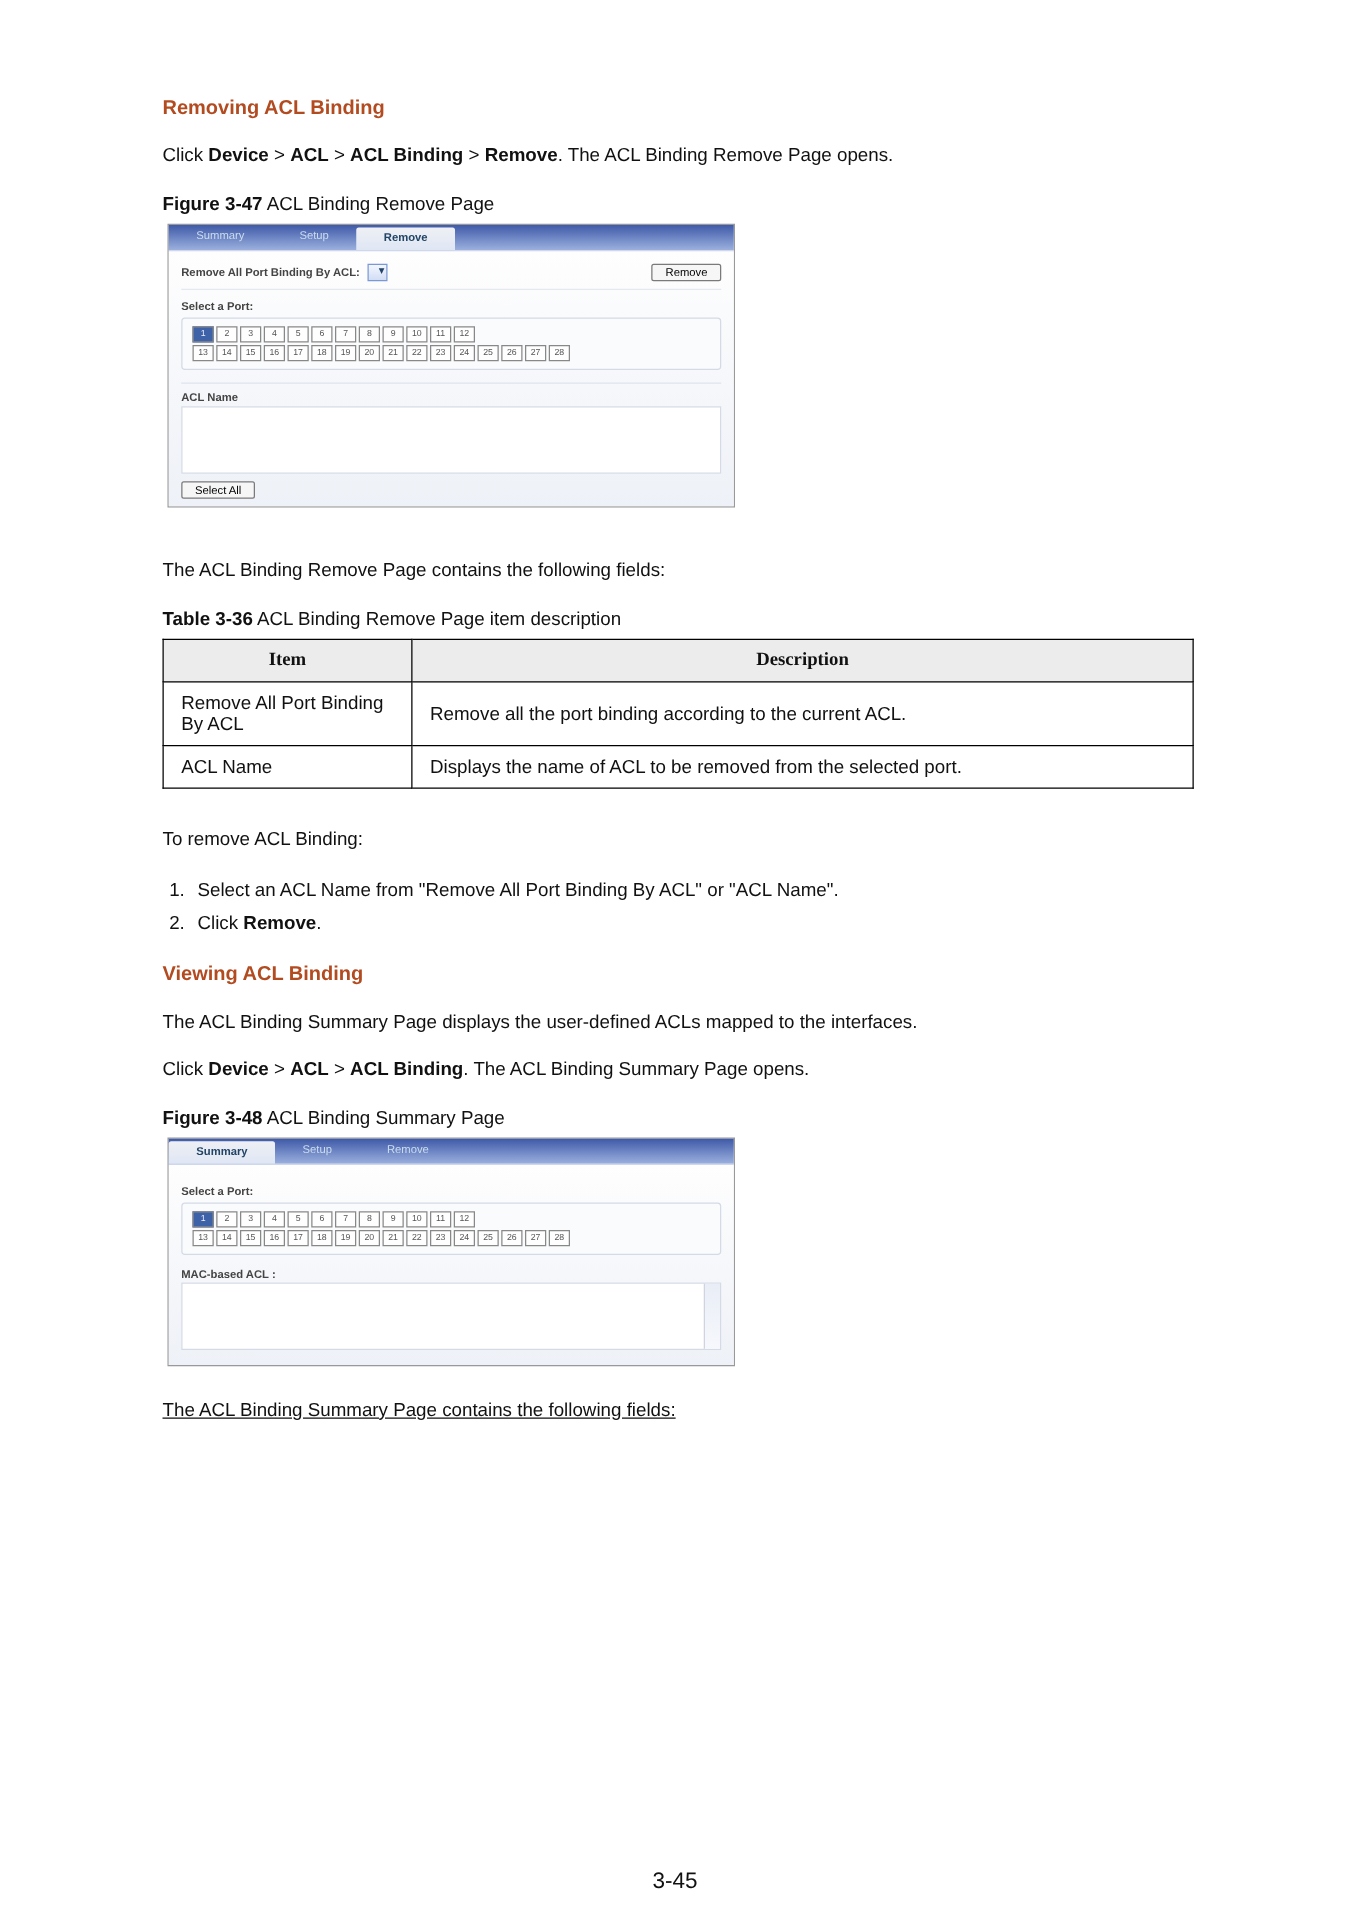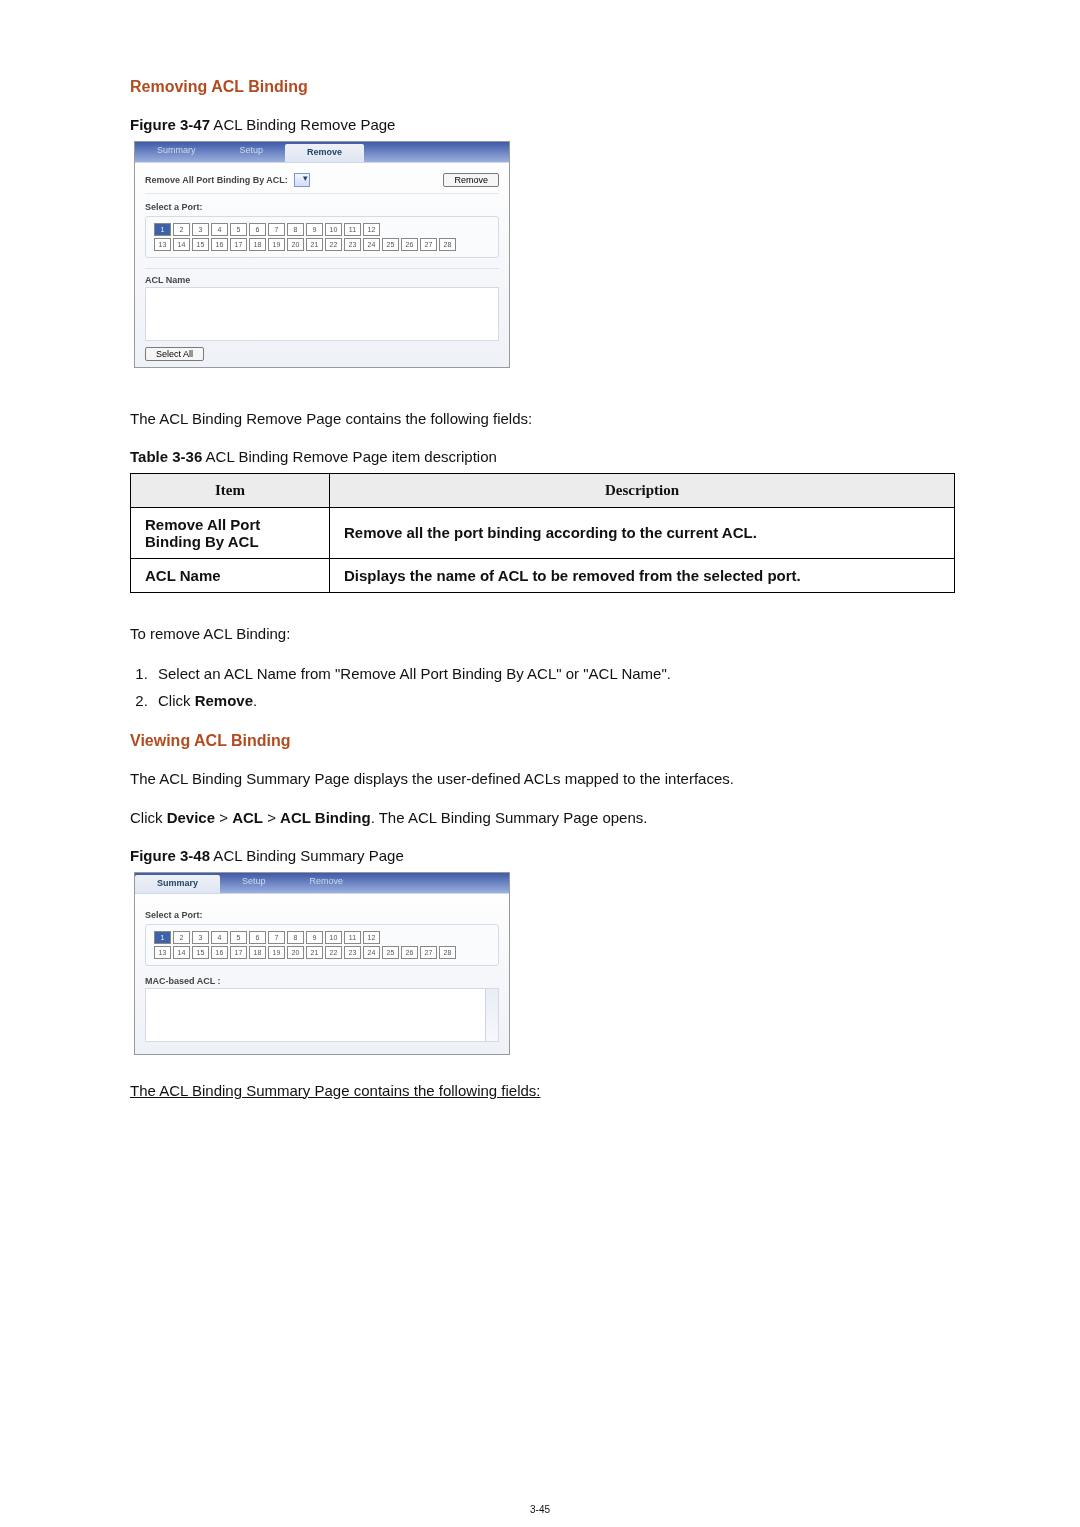--- a/index.html
+++ b/index.html
@@ -21,21 +21,21 @@
     color: #b34b21;
     font-weight: bold;
     font-size: 16px;
     margin-top: 8px;
     margin-bottom: 18px;
   }
   p { margin: 0 0 16px 0; line-height: 1.5; }
   .fig-caption { margin: 6px 0 4px 0; }
   .bold { font-weight: bold; }
   .screenshot {
-    width: 376px;
+    width: 454px;
     border: 1px solid #999;
     font-size: 10px;
     color: #444;
     background: #f8f8f8;
     margin: 4px 0 14px 4px;
     box-sizing: border-box;
   }
   .tabs {
     display: flex;
     background: linear-gradient(#3f5aa8, #9bb0de);
@@ -123,47 +123,49 @@
     border-collapse: collapse;
     width: 100%;
     margin: 4px 0 20px 0;
   }
   table.desc th, table.desc td {
     border: 1px solid #000;
     padding: 8px 14px;
     font-size: 15px;
     text-align: left;
     vertical-align: middle;
-    font-weight: bold;
   }
   table.desc th {
     background: #ececec;
     text-align: center;
     font-weight: bold;
     font-family: Liberation Serif, serif;
   }
   table.desc td.item { width: 170px; text-align:left; }
   ol.steps { margin: 4px 0 18px 22px; padding: 0; }
   ol.steps li { padding: 2px 0 2px 6px; line-height:1.5;}
   .pagenum {
     position: absolute;
     bottom: 12px;
     left: 0; right: 0;
     text-align: center;
-    font-size: 10px;
+    font-size: 18px;
   }
 </style>
 </head>
 <body>
 
 <div class="page">
 
   <div class="section-title">Removing ACL Binding</div>
 
 
+  <p>
+    <span>Click </span><span class="bold">Device</span> &gt; <span class="bold">ACL</span> &gt; <span class="bold">ACL Binding</span> &gt; <span class="bold">Remove</span><span>. The ACL Binding Remove Page opens.</span>
+  </p>
 
   <p class="fig-caption">
     <span class="bold">Figure 3-47</span><span> ACL Binding Remove Page</span>
   </p>
 
   <div class="screenshot">
     <div class="tabs">
       <div>Summary</div>
       <div>Setup</div>
       <div class="active">Remove</div>

